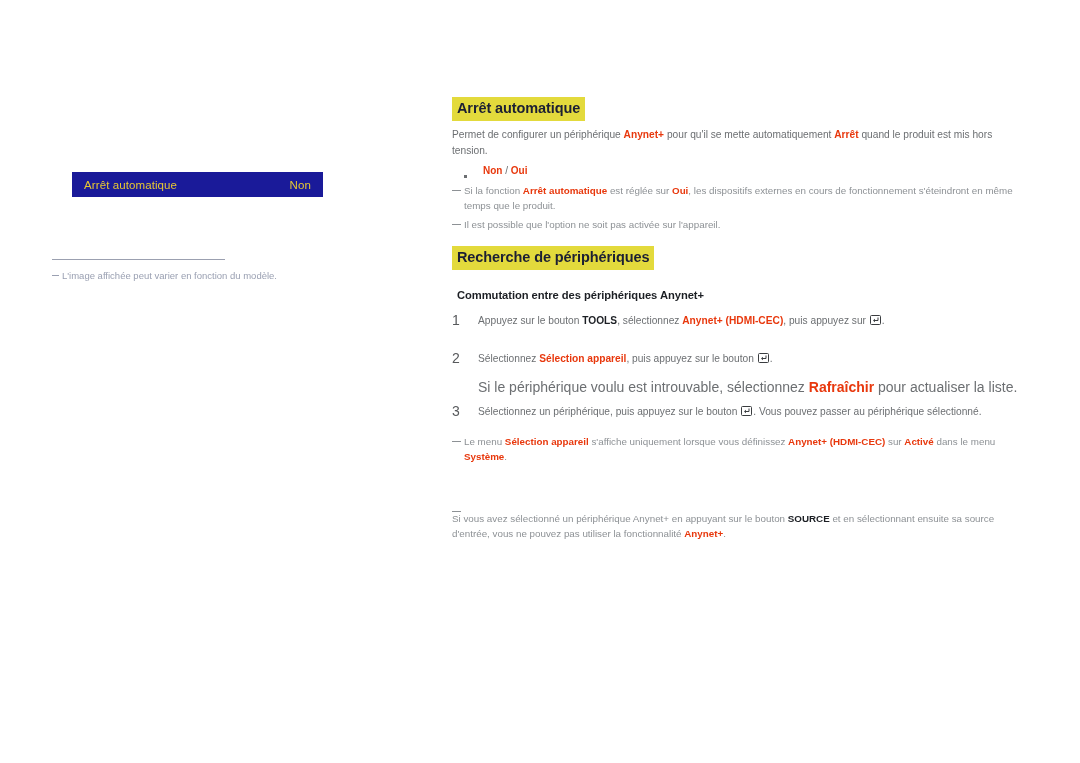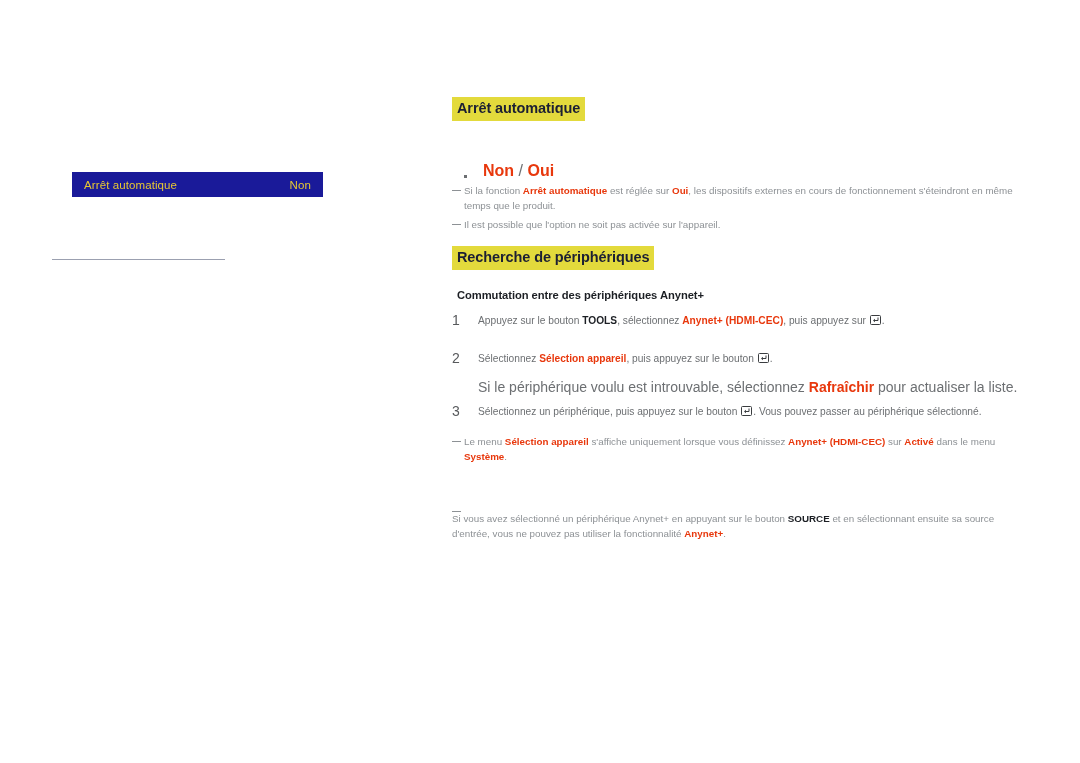--- a/index.html
+++ b/index.html
@@ -102,21 +102,21 @@
     width: 570px;
   }
   #intro-para { left: 0; top: 127px; }
 
   .bullet-row {
     position: absolute;
     left: 0;
     top: 163px;
     display: flex;
     align-items: flex-end;
-    font-size: 16px;
+    font-size: 10px;
     line-height: 15px;
   }
   .bullet-dot {
     display: inline-block;
     width: 3px;
     height: 3px;
     background: #6c6f72;
     margin: 6px 16px 0 12px;
     flex: 0 0 auto;
   }
@@ -209,29 +209,35 @@
 
 <div id="left-panel">
 
   <div id="osd-bar">
     <span class="osd-label">Arrêt automatique</span>
     <span class="osd-value">Non</span>
   </div>
 
   <div id="left-rule"></div>
 
+  <div id="left-note">
+    <span class="ndash"></span><span>L'image affichée peut varier en fonction du modèle.</span>
+  </div>
 
 </div>
 
 <div id="content">
 
   <div id="heading-1-wrap">
     <span class="section-heading">Arrêt automatique</span>
   </div>
 
+  <div class="body-para" id="intro-para">
+    <span>Permet de configurer un périphérique </span><span class="rd">Anynet+</span><span> pour qu'il se mette automatiquement </span><span class="rd">Arrêt</span><span> quand le produit est mis hors tension.</span>
+  </div>
 
   <div class="bullet-row">
     <span class="bullet-dot"></span>
     <span class="bullet-text"><span class="rd">Non</span><span class="sep"> / </span><span class="rd">Oui</span></span>
   </div>
 
   <div class="note" id="note-1">
     <span class="note-dash"></span>
     <span class="note-body"><span>Si la fonction </span><span class="rd">Arrêt automatique</span><span> est réglée sur </span><span class="rd">Oui</span><span>, les dispositifs externes en cours de fonctionnement s'éteindront en même temps que le produit.</span></span>
   </div>

